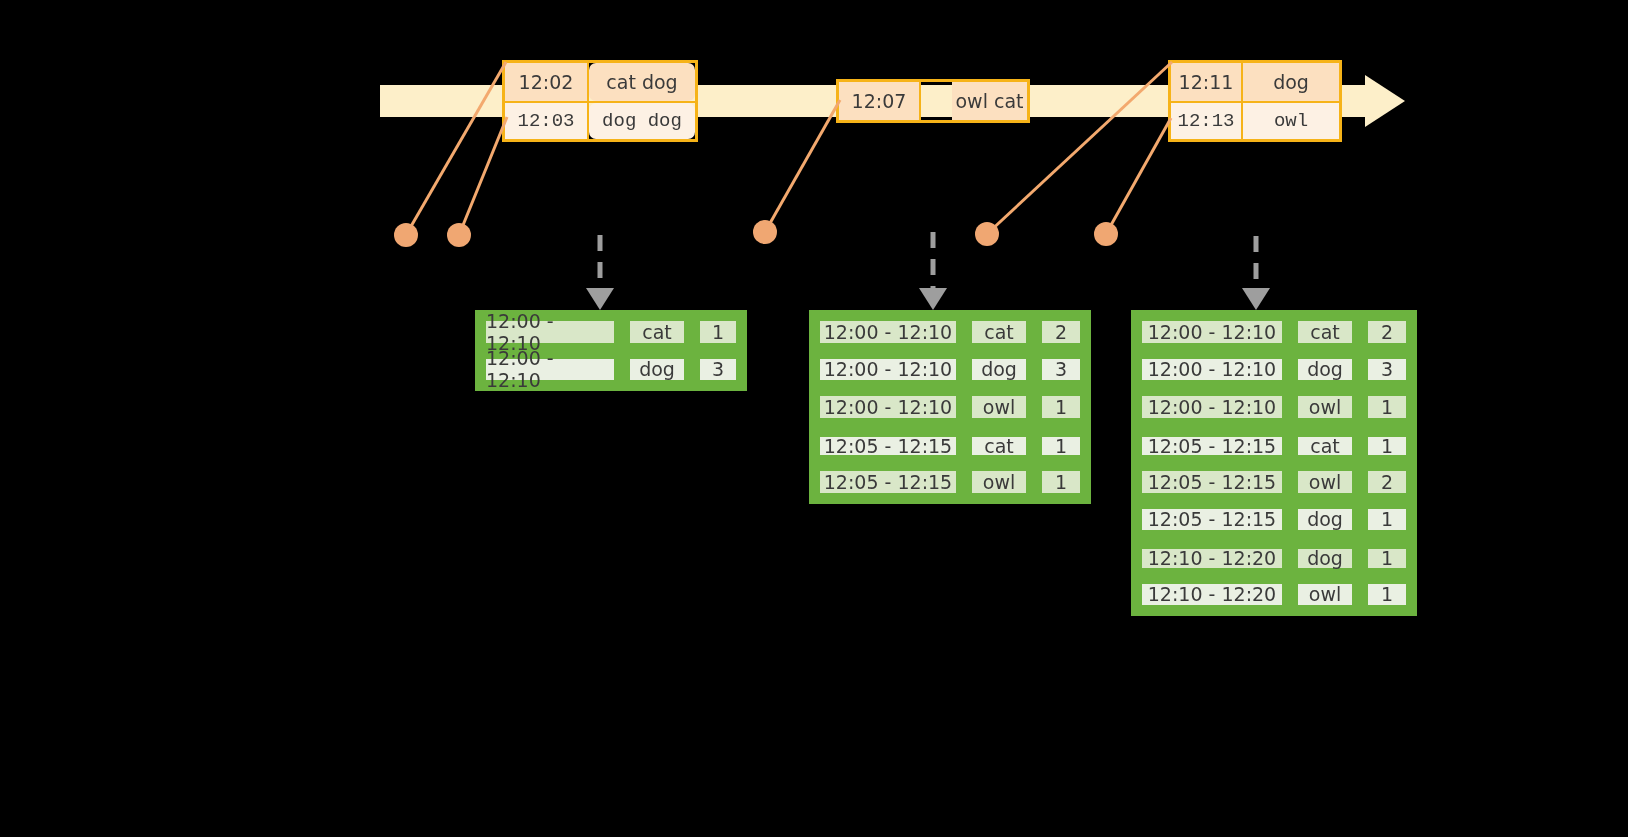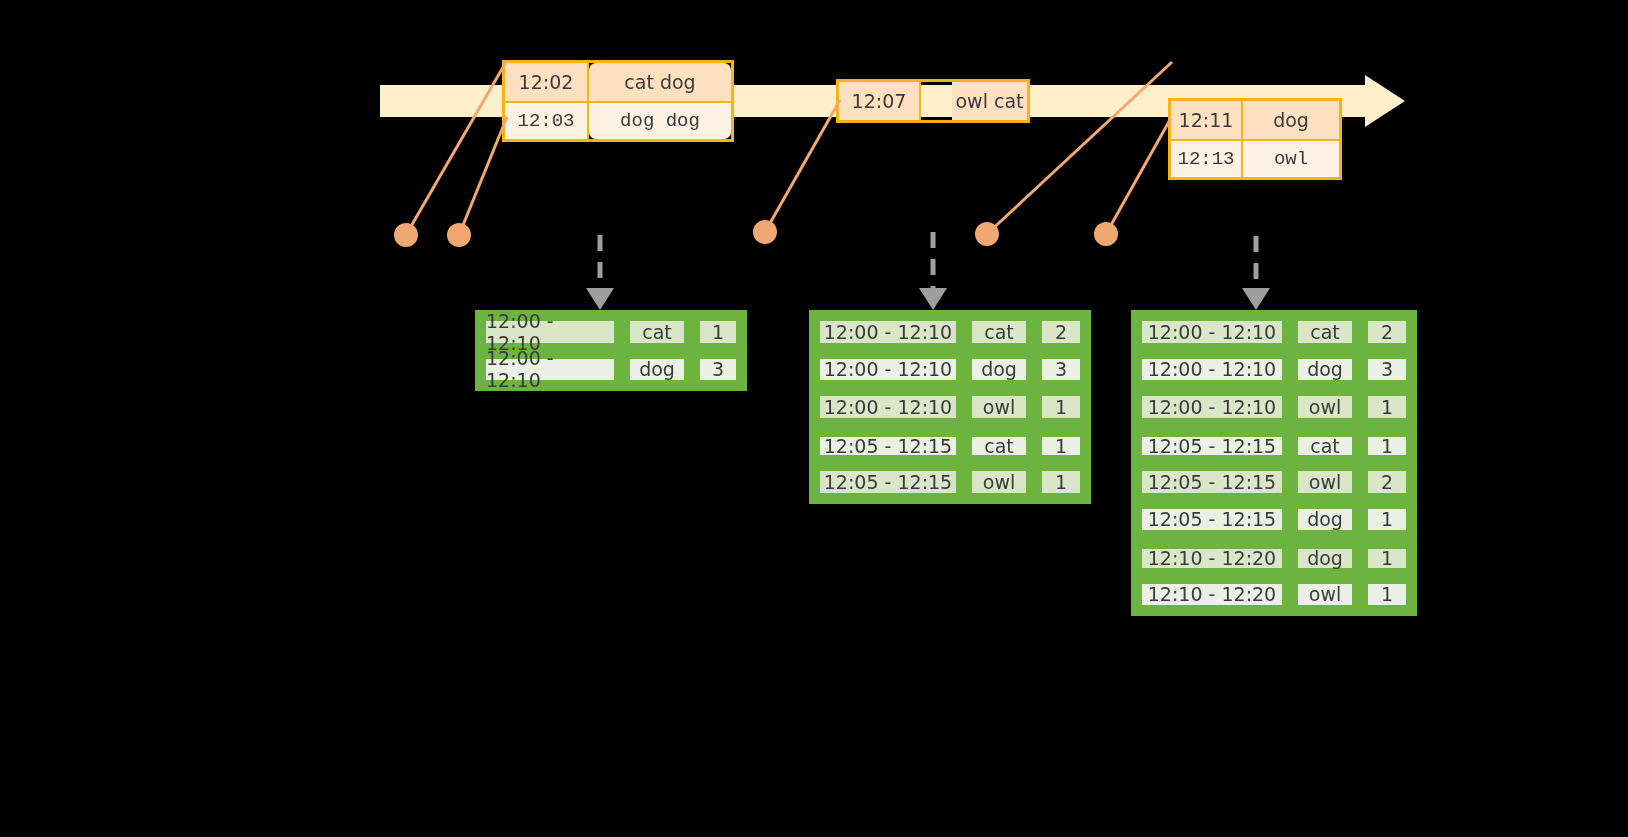--- a/index.html
+++ b/index.html
@@ -34,26 +34,26 @@
   .evt .row + .row{border-top:2px solid #f6b318;font-family:Liberation Mono, monospace;}
   .evt .row.a .c{background:#fce0c0;}
   .evt .row.b .c{background:#fdf1e4;}
   .evt .c{
     display:flex;align-items:center;justify-content:center;
     font-size:19px;color:#3a3a3a;box-sizing:border-box;
   }
   .evt .c.time{width:84px;border-right:2px solid #f6b318;}
   .evt .c.val{flex:1;}
 
-  #evt1{left:502px;top:60px;width:232px;}
+  #evt1{left:502px;top:60px;width:196px;}
   #evt1 .c.val{width:110px;border-radius:7px;}
   #evt2{left:836px;top:79px;width:194px;}
   #evt2 .c.time{width:82px;}
   #evt2 .c.val{width:106px;margin-left:31px;}
-  #evt3{left:1168px;top:60px;width:174px;margin-top:38px;}
+  #evt3{left:1168px;top:60px;width:174px;}
   #evt3 .c.time{width:72px;}
   #evt3 .c.val{width:96px;}
 
   
   .res{
     position:absolute;border:3px solid #6cb33f;box-sizing:border-box;
     background:#6cb33f;
   }
   .res .r{display:flex;height:37.5px;box-sizing:border-box;}
   .res .r .c{

